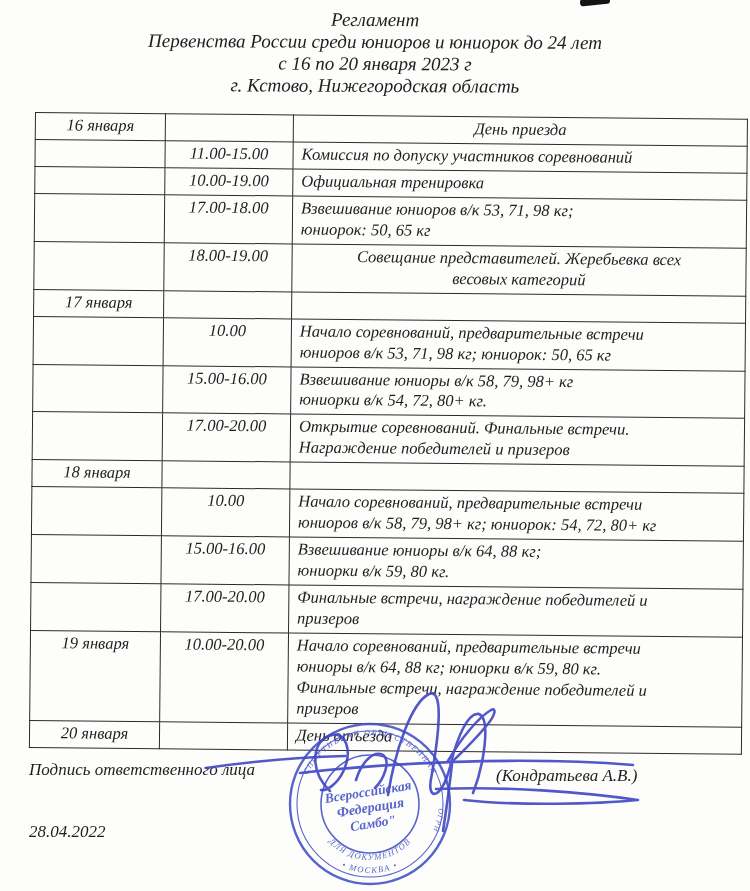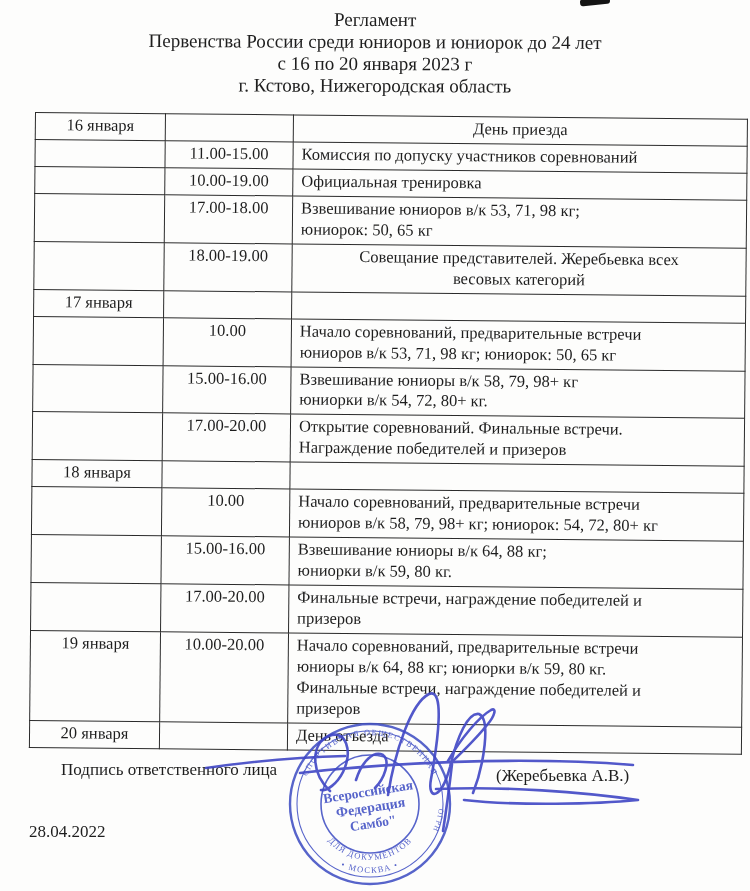--- a/index.html
+++ b/index.html
@@ -5,21 +5,21 @@
   html, body {
     margin: 0; padding: 0;
     width: 750px; height: 891px;
     background: #fdfdfc;
     overflow: hidden;
     font-family: "Liberation Serif", "DejaVu Serif", serif;
     color: #1e1e1e;
   }
   .page {
     position: relative;
-    width: 750px; height: 811px;
+    width: 750px; height: 811px; font-style: italic;
   }
   
   .scan-artifact {
     position: absolute;
     left: 580px; top: -2px;
     width: 30px; height: 7px;
     background: #141414;
     border-radius: 3px;
     transform: rotate(-6deg);
   }
@@ -57,21 +57,21 @@
   td.date  { width: 113px; text-align: center; }
   td.time  { width: 111px; text-align: center; }
   td.event { width: 437px; text-align: left; white-space: pre-line; }
   td.event.center { text-align: center; }
   
   .sig-label, .signatory, .doc-date {
     position: absolute;
     font-size: 17px;
     white-space: nowrap;
   }
-  .sig-label { left: 29px;  top: 760px; margin-left: 32px; }
+  .sig-label { left: 29px;  top: 760px; }
   .signatory { left: 496px; top: 766px; }
   .doc-date  { left: 29px;  top: 822px; }
   
   .stamp-svg {
     position: absolute;
     left: 258px; top: 712px;
     width: 224px; height: 179px;
     opacity: 0.88;
   }
   .signature-svg {
@@ -184,21 +184,21 @@
           <tr>
             <td class="date">20 января</td>
             <td class="time"></td>
             <td class="event">День отъезда</td>
           </tr>
         </tbody>
     </table>
   </div>
 
   <span class="sig-label">Подпись ответственного лица</span>
-  <span class="signatory">(Жеребьевка А.В.)</span>
+  <span class="signatory">(Кондратьева А.В.)</span>
   <span class="doc-date">28.04.2022</span>
 
   <svg class="stamp-svg" viewBox="0 0 224 179" xmlns="http://www.w3.org/2000/svg">
     <defs>
       <path id="arcTop" d="M 43,92 A 69,69 0 0 1 181,92"></path>
       <path id="arcBotOut" d="M 43,92 A 69,69 0 0 0 181,92"></path>
       <path id="arcBotIn" d="M 56,92 A 56,56 0 0 0 168,92"></path>
       <path id="arcRight" d="M 181,92 A 69,69 0 0 1 160,140"></path>
     </defs>
     <g stroke="#4150c4" fill="none">

